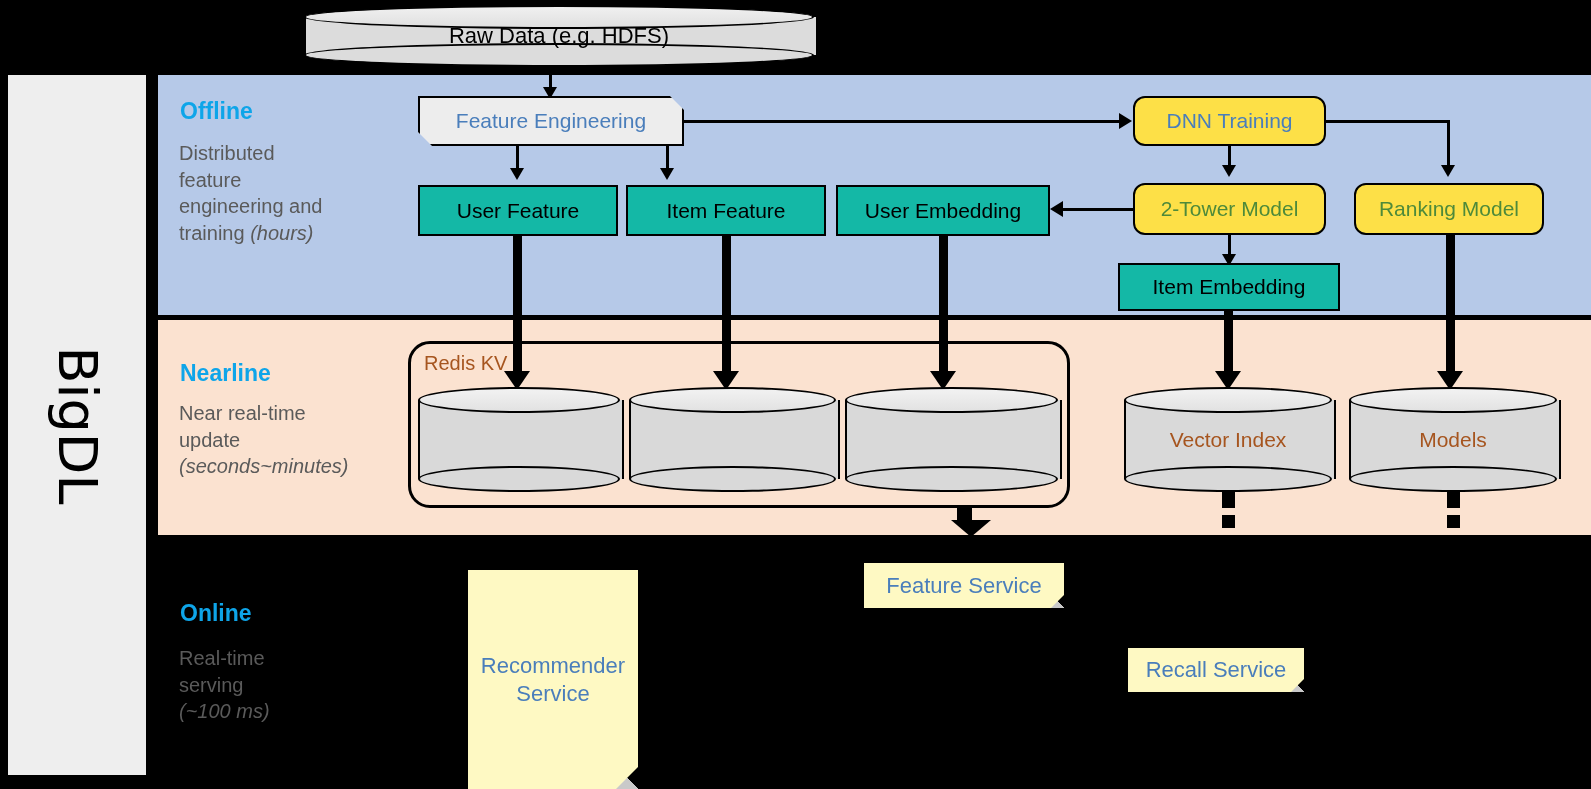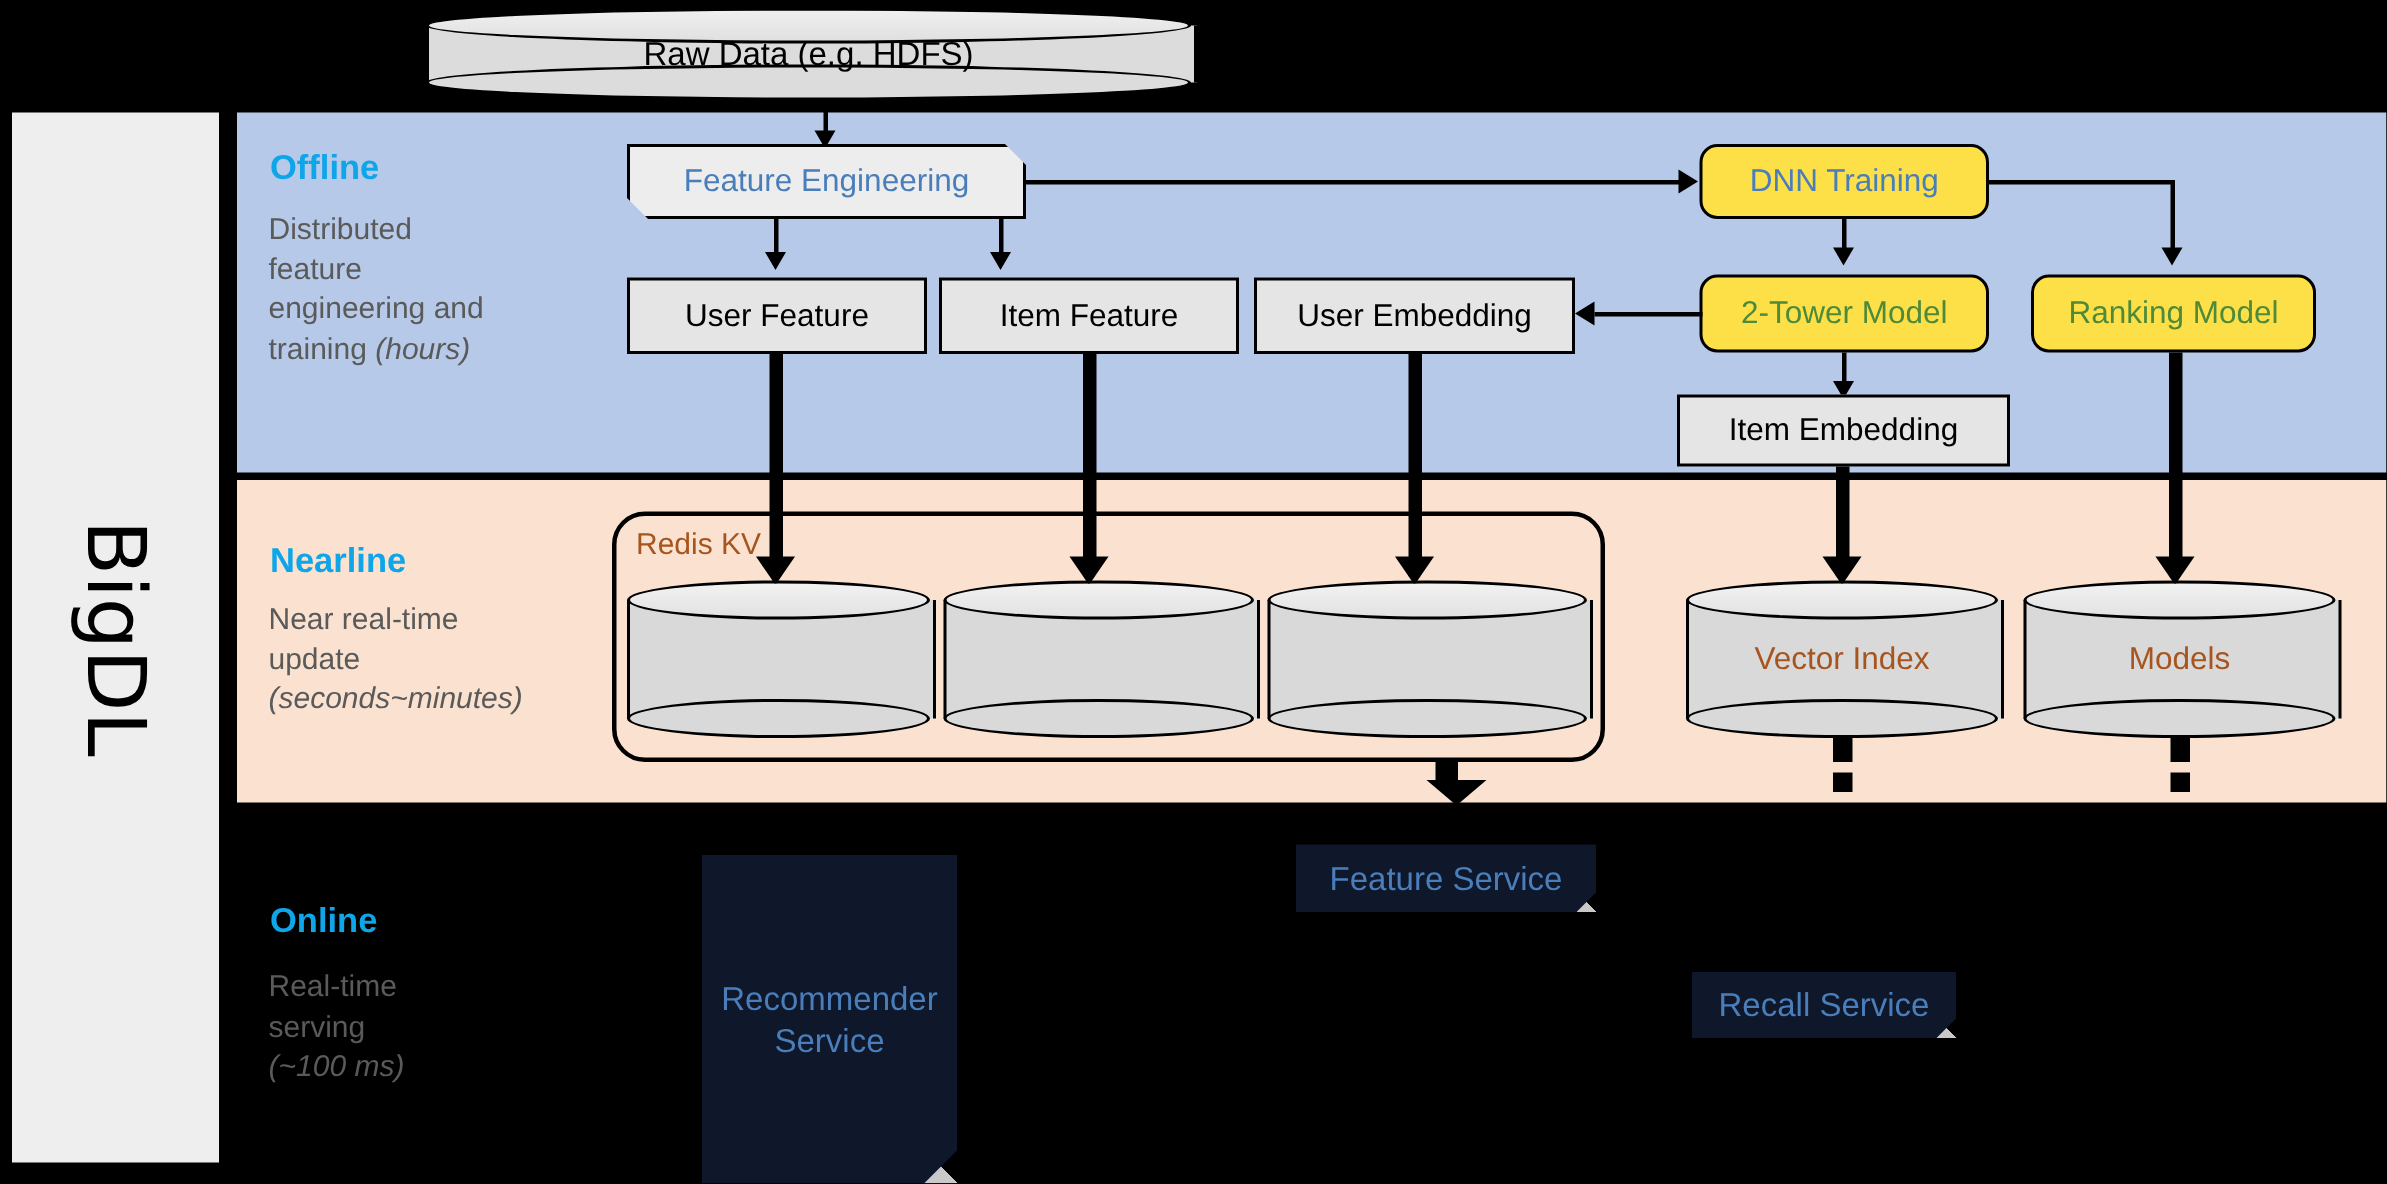--- a/index.html
+++ b/index.html
@@ -27,21 +27,21 @@
   .band-title{position:absolute;font-size:23px;font-weight:bold;color:#0ea5e9;
       white-space:nowrap;}
   .band-desc{position:absolute;font-size:20px;color:#5a5a5a;line-height:1.33;
       width:215px;}
   .band-desc i{font-style:italic;}
 
   
   .node{position:absolute;box-sizing:border-box;display:flex;
         align-items:center;justify-content:center;text-align:center;}
 
-  .gray-box{background:#e5e5e5;border:2.5px solid #000;color:#000;
+  .gray-box{background:#14b8a6;border:2.5px solid #000;color:#000;
       font-size:21px;}
 
   .proc-box{background:#ededed;border:2.5px solid #000;font-size:21px;}
 
   .rounded-box{background:#fde047;border:2.5px solid #000;border-radius:12px;
       font-size:21px;}
 
   .blue-txt{color:#4a7ebb;}
   .green-txt{color:#4e8a3a;}
 
@@ -60,21 +60,21 @@
       background:linear-gradient(#f2f2f2,#e2e2e2);
       border:2.5px solid #000;border-radius:50%;box-sizing:border-box;}
   .cyl .bot{position:absolute;left:0;bottom:0;width:100%;height:26px;
       background:#d9d9d9;border:2.5px solid #000;border-radius:50%;
       box-sizing:border-box;}
   .cyl .cap{position:absolute;left:0;top:0;width:100%;height:100%;
       display:flex;align-items:center;justify-content:center;
       font-size:21px;color:#a6551f;z-index:3;}
 
   
-  #rawdata{position:absolute;left:284px;top:5px;width:510px;height:62px;}
+  #rawdata{position:absolute;left:304px;top:5px;width:510px;height:62px;}
   #rawdata .body{top:12px;height:38px;background:#dcdcdc;}
   #rawdata .top{height:24px;background:linear-gradient(#f0f0f0,#e0e0e0);}
   #rawdata .bot{height:24px;background:#dcdcdc;}
   #rawdata .cap{color:#000;font-size:22px;}
 
   
   #redis-box{position:absolute;left:408px;top:341px;width:662px;height:167px;
       border:3px solid #000;border-radius:22px;box-sizing:border-box;}
   #redis-label{position:absolute;left:424px;top:352px;font-size:20px;
       color:#a6551f;}
@@ -92,21 +92,21 @@
   .ah-thick{border-left:13px solid transparent;border-right:13px solid transparent;
       border-top:19px solid #000;}
   .ah-left{border-top:8px solid transparent;border-bottom:8px solid transparent;
       border-right:13px solid #000;}
   .ah-right{border-top:8px solid transparent;border-bottom:8px solid transparent;
       border-left:13px solid #000;}
 
   .sq{position:absolute;background:#000;}
 
   
-  .svc{position:absolute;background:#0f172a;box-sizing:border-box;
+  .svc{position:absolute;background:#fef9c3;box-sizing:border-box;
       display:flex;align-items:center;justify-content:center;text-align:center;
       color:#4a7ebb;font-size:22px;line-height:1.25;}
   .dogear{position:absolute;width:22px;height:22px;right:0;bottom:0;
       background:linear-gradient(225deg,#000 0 48%,#c9c9c9 48% 100%);
       clip-path:polygon(100% 0,100% 100%,0 100%);}
 </style>
 </head>
 <body>
 
 <div id="stage">

